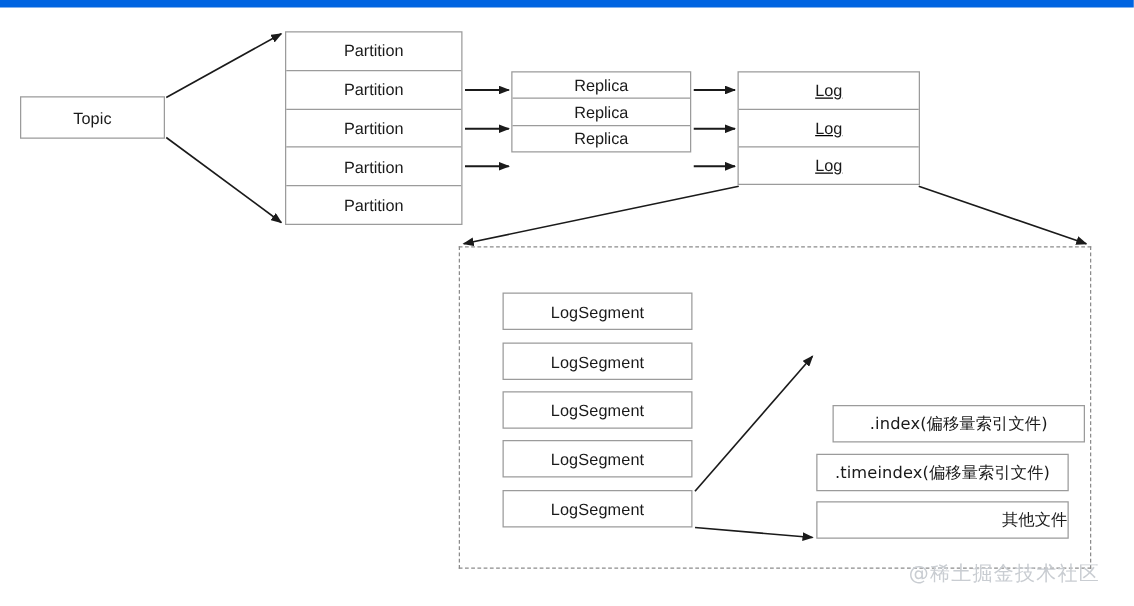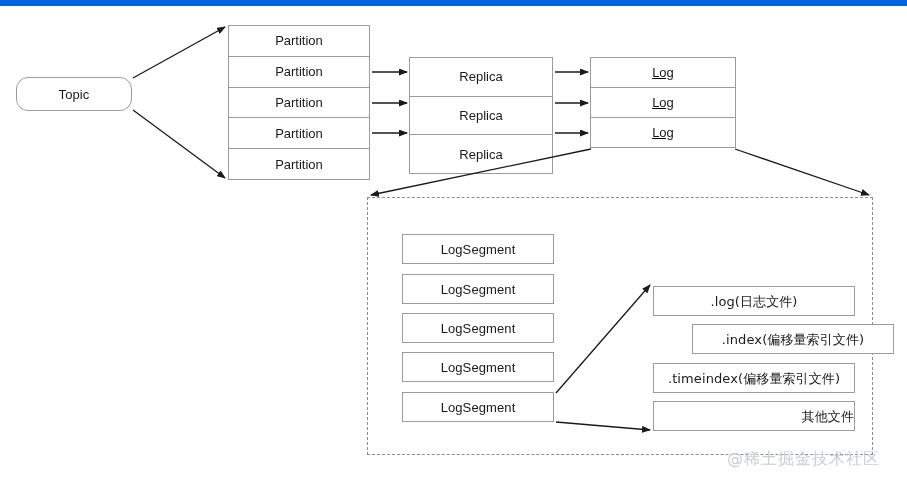--- a/index.html
+++ b/index.html
@@ -89,21 +89,21 @@
     font-family: "DejaVu Sans", "Liberation Sans", sans-serif;
   }
 </style>
 </head>
 <body>
 
 <div id="canvas">
 
   <div class="topbar" style="background:#0064e1;"></div>
 
-  <div class="box" style="left:16px; top:77px; width:116px; height:34px;border-radius:12px;">
+  <div class="box" style="left:16px; top:77px; width:116px; height:34px;">
     <span>Topic</span>
   </div>
 
   <div class="stack" style="left:228px; top:25px; width:142px; height:155px;">
     <div class="cell">
       <span>Partition</span>
     </div>
     <div class="cell">
       <span>Partition</span>
     </div>
@@ -111,21 +111,21 @@
       <span>Partition</span>
     </div>
     <div class="cell">
       <span>Partition</span>
     </div>
     <div class="cell">
       <span>Partition</span>
     </div>
   </div>
 
-  <div class="stack" style="left:409px; top:57px; width:144px; height:117px;">
+  <div class="stack" style="left:409px; top:57px; width:144px; height:65px;">
     <div class="cell">
       <span>Replica</span>
     </div>
     <div class="cell">
       <span>Replica</span>
     </div>
     <div class="cell">
       <span>Replica</span>
     </div>
   </div>
@@ -153,24 +153,21 @@
   <div class="box" style="left:402px; top:313px; width:152px; height:30px;">
     <span>LogSegment</span>
   </div>
   <div class="box" style="left:402px; top:352px; width:152px; height:30px;">
     <span>LogSegment</span>
   </div>
   <div class="box" style="left:402px; top:392px; width:152px; height:30px;">
     <span>LogSegment</span>
   </div>
 
-  <div class="box cjk" style="left:653px; top:286px; width:202px; height:30px;">
-    <span>.log(日志文件)</span>
-  </div>
-  <div class="box cjk" style="left:692px; top:324px; width:202px; height:30px;">
+  <div class="box cjk" style="left:666px; top:324px; width:202px; height:30px;">
     <span>.index(偏移量索引文件)</span>
   </div>
   <div class="box cjk" style="left:653px; top:363px; width:202px; height:30px;">
     <span>.timeindex(偏移量索引文件)</span>
   </div>
   <div class="box cjk" style="left:653px; top:401px; width:202px; height:30px;justify-content:flex-end;">
     <span>其他文件</span>
   </div>
 
   <svg class="overlay" viewBox="0 0 907 485">

